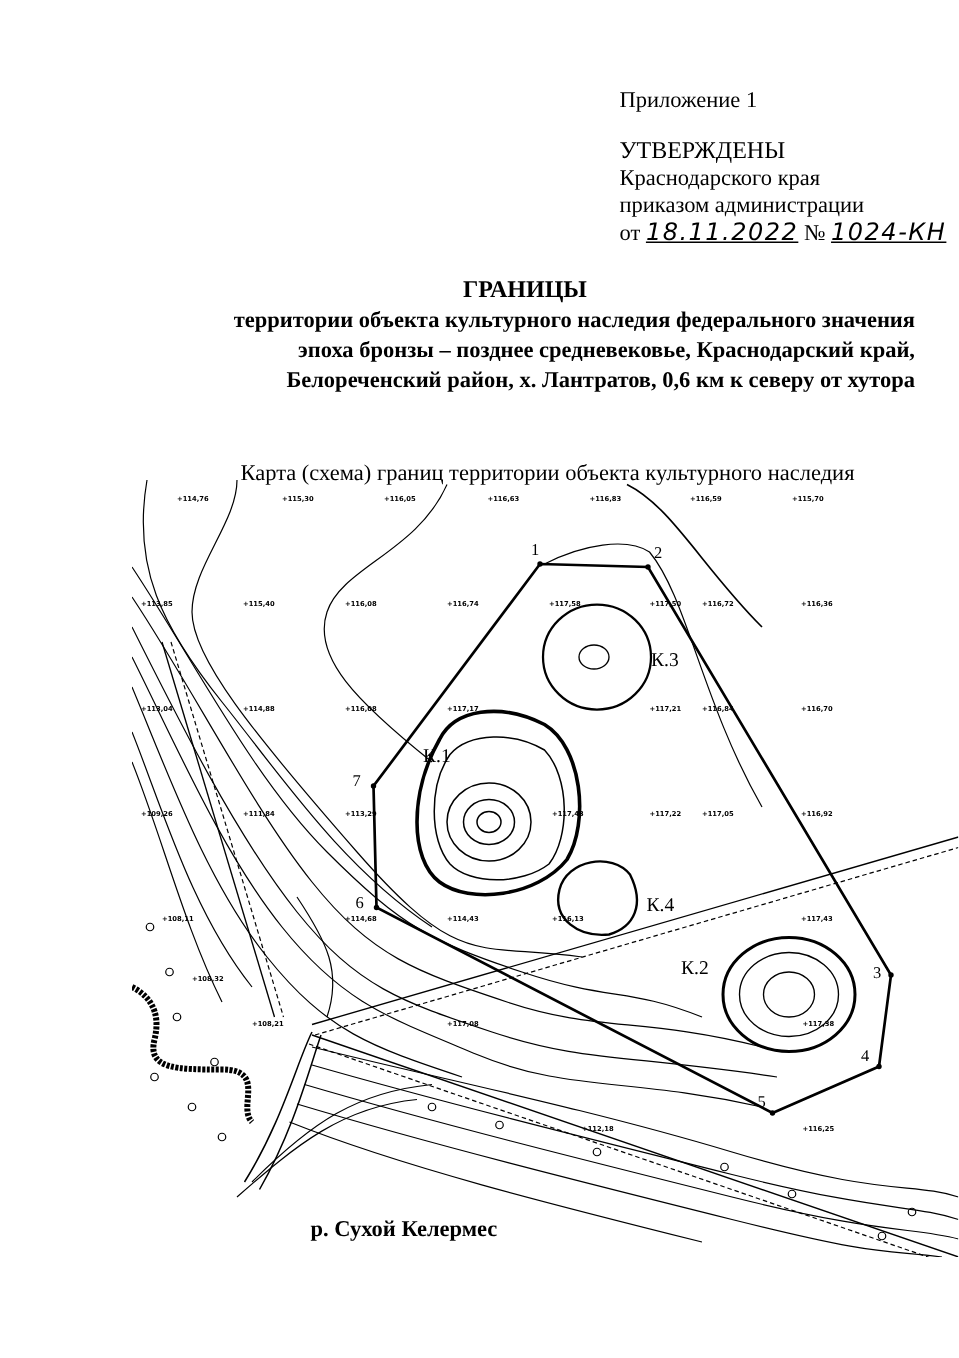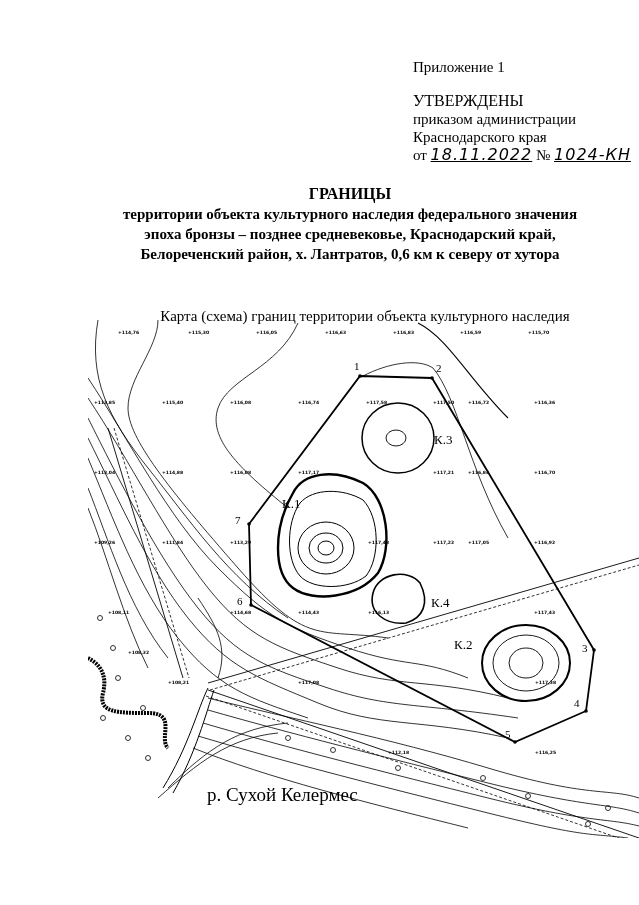--- a/index.html
+++ b/index.html
@@ -4,36 +4,36 @@
 <style>
   html,body{margin:0;padding:0;background:#fff;}
   body{width:639px;height:905px;position:relative;overflow:hidden;font-family:"Liberation Serif","DejaVu Serif",serif;color:#000;}
   .approval{position:absolute;left:413px;top:58px;font-size:15px;line-height:18px;}
   .approval .appx{display:block;margin-bottom:16px;}
   .approval .approved{display:block;font-size:16px;}
   .approval .line{display:block;}
   .approval .hand{font-family:"DejaVu Sans",sans-serif;font-style:italic;font-size:16px;text-decoration:underline;letter-spacing:1px;}
   .title{position:absolute;left:90px;width:520px;top:184px;text-align:center;font-weight:bold;font-size:15px;line-height:20px;}
   .title .h{font-size:16px;display:block;text-align:center;}
-  .title .l{display:block;}
+  .title .l{display:block;text-align:right;}
   .subtitle{position:absolute;left:90px;width:550px;top:308px;text-align:center;font-size:15px;}
   .map{position:absolute;left:88px;top:318px;width:551px;height:520px;}
   .map svg{width:100%;height:100%;display:block;}
   .mlabel{font-family:"Liberation Serif",serif;}
   .elev{font-family:"DejaVu Sans",sans-serif;font-size:4.5px;font-weight:bold;}
-  .river{position:absolute;left:207px;top:784px;font-size:19px;font-weight:normal;}
+  .river{position:absolute;left:207px;top:812px;font-size:15px;font-weight:bold;}
 </style>
 </head>
 <body>
 
 <div class="approval">
   <span class="appx">Приложение 1</span>
   <span class="approved">УТВЕРЖДЕНЫ</span>
+  <span class="line">Краснодарского края</span>
   <span class="line">приказом администрации</span>
-  <span class="line">Краснодарского края</span>
   <span class="line">
     <span>от</span>
     <span class="hand">18.11.2022</span>
     <span>№</span>
     <span class="hand">1024-КН</span>
   </span>
 </div>
 
 <div class="title">
   <span class="h">ГРАНИЦЫ</span>

